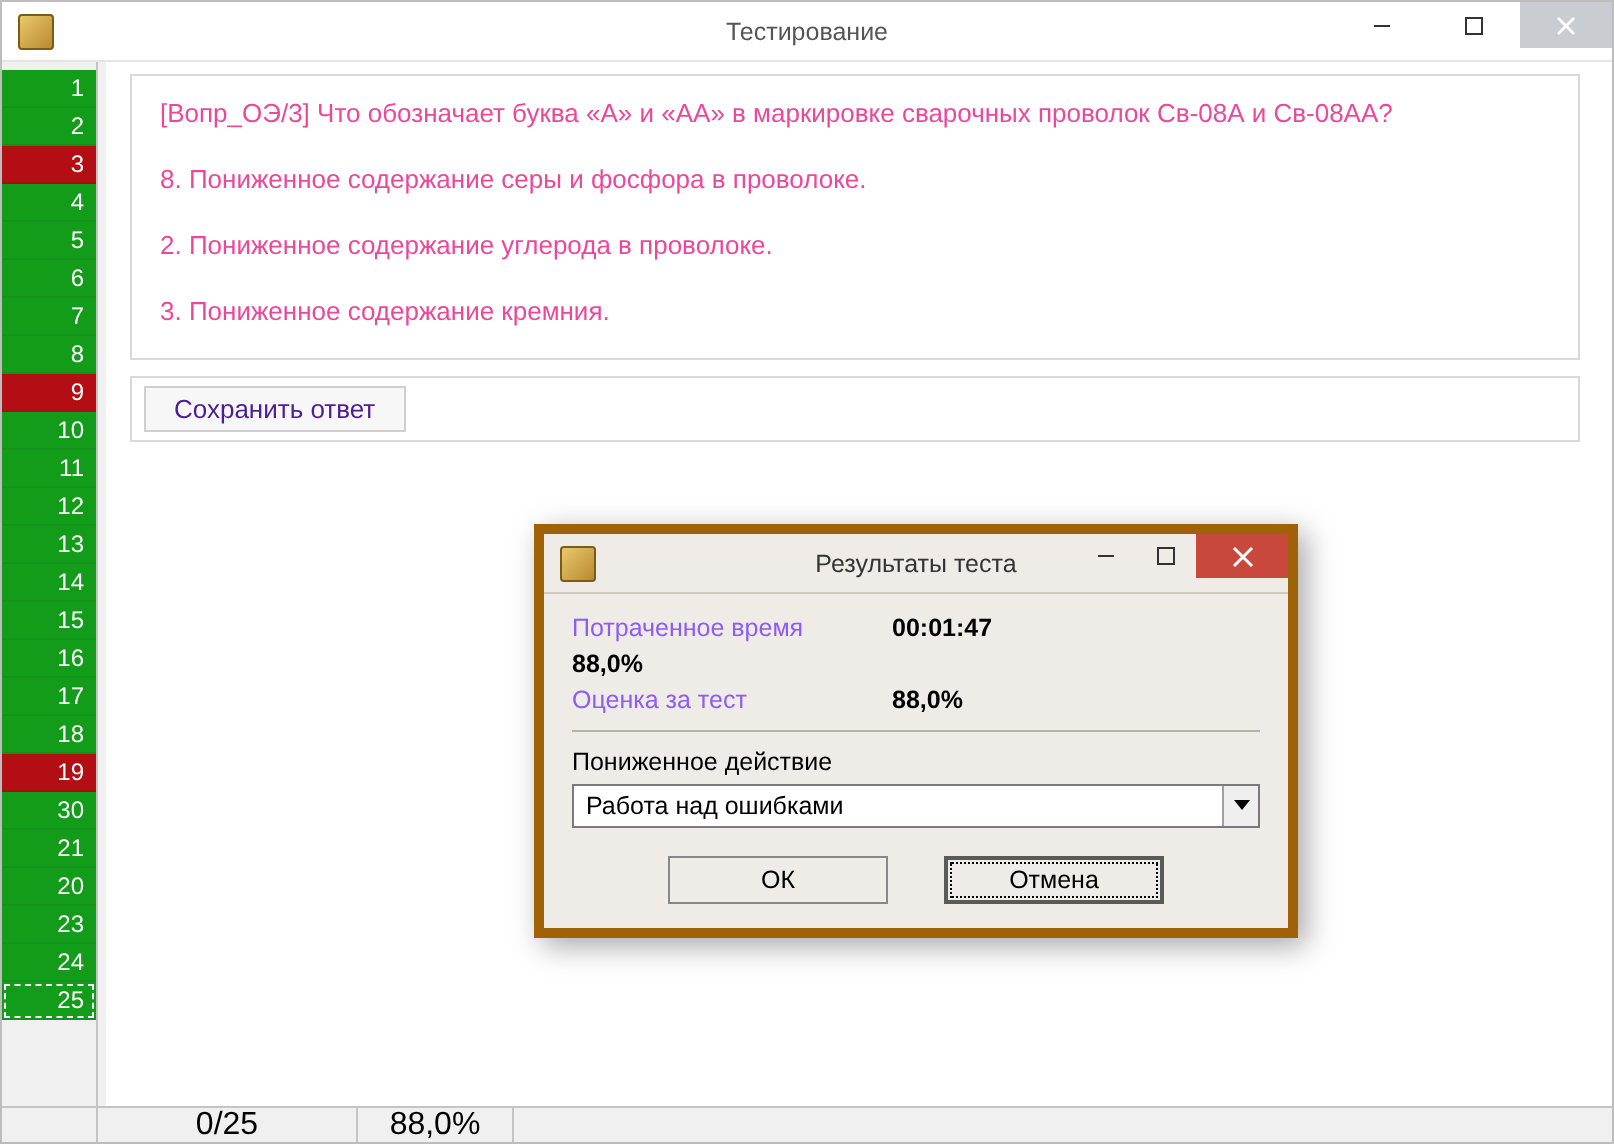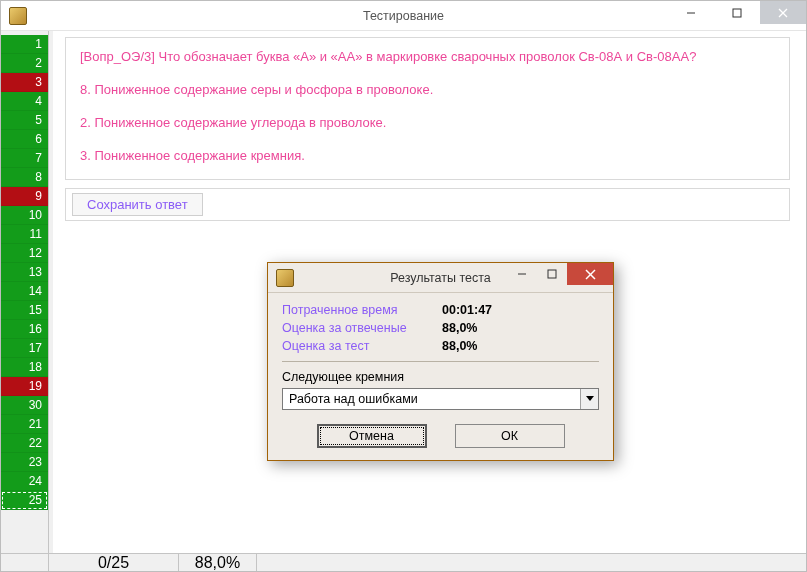--- a/index.html
+++ b/index.html
@@ -115,21 +115,21 @@
   .save-wrap {
     margin-top: 8px;
     border: 1px solid #d9d9d9;
     padding: 4px 6px;
   }
   button.save {
     font: inherit;
     padding: 3px 14px;
     border: 1px solid #cfcfcf;
     background: #f7f7f7;
-    color: #8b5cf6;
+    color: #4c1d95;
   }
   
   .statusbar {
     height: 18px;
     border-top: 1px solid #c4c4c4;
     background: #f0f0f0;
     display: flex;
     align-items: center;
     font-size: 16px;
   }
@@ -142,22 +142,22 @@
   }
   .status-cell.blank1 { width: 48px; }
   .status-cell.progress { width: 130px; justify-content: center; }
   .status-cell.score { width: 78px; justify-content: center; }
 
   
   .dialog {
     position: absolute;
     left: 267px;
     top: 262px;
-    width: 347px;
-    border: 1px solid #a16207;
+    width: 382px;
+    border: 5px solid #a16207;
     background: #efebe6;
     box-shadow: 4px 4px 14px rgba(0,0,0,0.35);
     font-size: 12.5px;
   }
   .dlg-titlebar {
     height: 30px;
     background: #efebe6;
     display: flex;
     align-items: center;
     justify-content: center;
@@ -296,21 +296,21 @@
           <div class="qrow green">12</div>
           <div class="qrow green">13</div>
           <div class="qrow green">14</div>
           <div class="qrow green">15</div>
           <div class="qrow green">16</div>
           <div class="qrow green">17</div>
           <div class="qrow green">18</div>
           <div class="qrow red">19</div>
           <div class="qrow green">30</div>
           <div class="qrow green">21</div>
-          <div class="qrow green">22</div>
+          <div class="qrow green">20</div>
           <div class="qrow green">23</div>
           <div class="qrow green">24</div>
           <div class="qrow green sel">25</div>
         </div>
 
       <div class="content">
         <div class="panel">
           <p>[Вопр_ОЭ/3] Что обозначает буква «А» и «АА» в маркировке сварочных проволок Св-08А и Св-08АА?</p>
           <p>8. Пониженное содержание серы и фосфора в проволоке.</p>
           <p>2. Пониженное содержание углерода в проволоке.</p>
@@ -354,38 +354,37 @@
       </div>
     </div>
   </div>
   <div class="dlg-body">
 
     <div class="stat-row">
       <div class="label">Потраченное время</div>
       <div class="value">00:01:47</div>
     </div>
     <div class="stat-row">
-      <div class="label">Оценка за отвеченые</div>
       <div class="value">88,0%</div>
     </div>
     <div class="stat-row">
       <div class="label">Оценка за тест</div>
       <div class="value">88,0%</div>
     </div>
 
     <hr class="dlg-sep">
 
-    <div class="next-label">Следующее кремния</div>
+    <div class="next-label">Пониженное действие</div>
     <div class="combo">
       <input type="text" readonly="" value="Работа над ошибками" style="">
       <div class="arrow">
         <svg width="8" height="6">
             <polygon points="0,0 8,0 4,5" fill="#000"></polygon>
           </svg>
       </div>
     </div>
 
     <div class="dlg-buttons">
+      <button class="dlgbtn">ОК</button>
       <button class="dlgbtn focus">Отмена</button>
-      <button class="dlgbtn">ОК</button>
     </div>
   </div>
 </div>
 
 </body></html>

